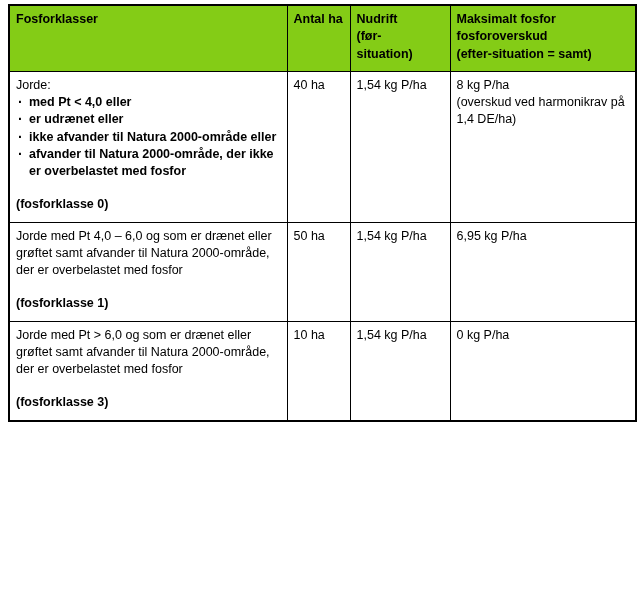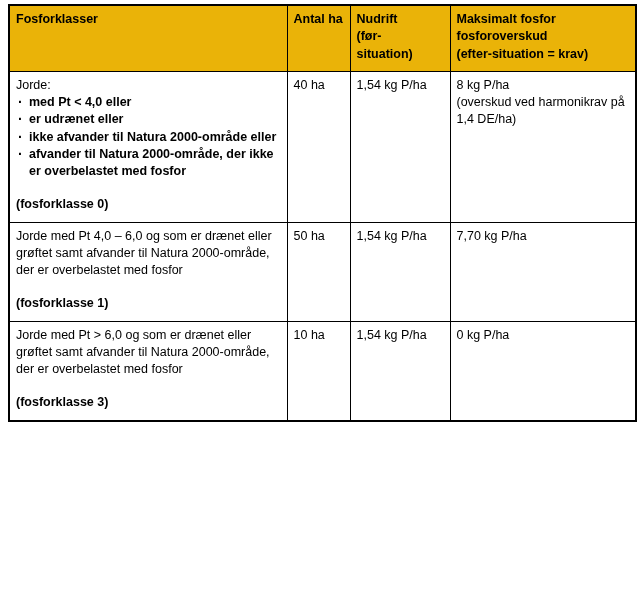--- a/index.html
+++ b/index.html
@@ -28,21 +28,21 @@
     font-size: 12.5px;
   }
   table.fos-table th,
   table.fos-table td {
     border: 1px solid #000000;
     vertical-align: top;
     padding: 5px 6px 8px 6px;
     line-height: 1.38;
   }
   thead th {
-    background: #eab308;
+    background: #84cc16;
     font-weight: bold;
     text-align: left;
     border-bottom: 2px solid #000000;
     padding-top: 6px;
     padding-bottom: 8px;
   }
   .col-1 { width: 278px; }
   .col-2 { width: 63px; }
   .col-3 { width: 100px; }
   .col-4 { width: 186px; }
@@ -98,21 +98,21 @@
           <span class="hdr-line">Antal ha</span>
         </th>
         <th>
           <span class="hdr-line">Nudrift</span>
           <span class="hdr-line">(før-</span>
           <span class="hdr-line">situation)</span>
         </th>
         <th>
           <span class="hdr-line">Maksimalt fosfor</span>
           <span class="hdr-line">fosforoverskud</span>
-          <span class="hdr-line">(efter-situation = krav)</span>
+          <span class="hdr-line">(efter-situation = samt)</span>
         </th>
       </tr>
     </thead>
     <tbody>
 
       <tr>
         <td>
           <p>Jorde:</p>
           <ul class="bullet-list">
             <li>med Pt &lt; 4,0 eller</li>
@@ -130,21 +130,21 @@
         </td>
       </tr>
 
       <tr>
         <td>
           <p>Jorde med Pt 4,0 – 6,0 og som er drænet eller grøftet samt afvander til Natura 2000-område, der er overbelastet med fosfor</p>
           <p class="klasse">(fosforklasse 1)</p>
         </td>
         <td>50 ha</td>
         <td>1,54 kg P/ha</td>
-        <td>7,70 kg P/ha</td>
+        <td>6,95 kg P/ha</td>
       </tr>
 
 
       <tr>
         <td>
           <p>Jorde med Pt &gt; 6,0 og som er drænet eller grøftet samt afvander til Natura 2000-område, der er overbelastet med fosfor</p>
           <p class="klasse">(fosforklasse 3)</p>
         </td>
         <td>10 ha</td>
         <td>1,54 kg P/ha</td>

